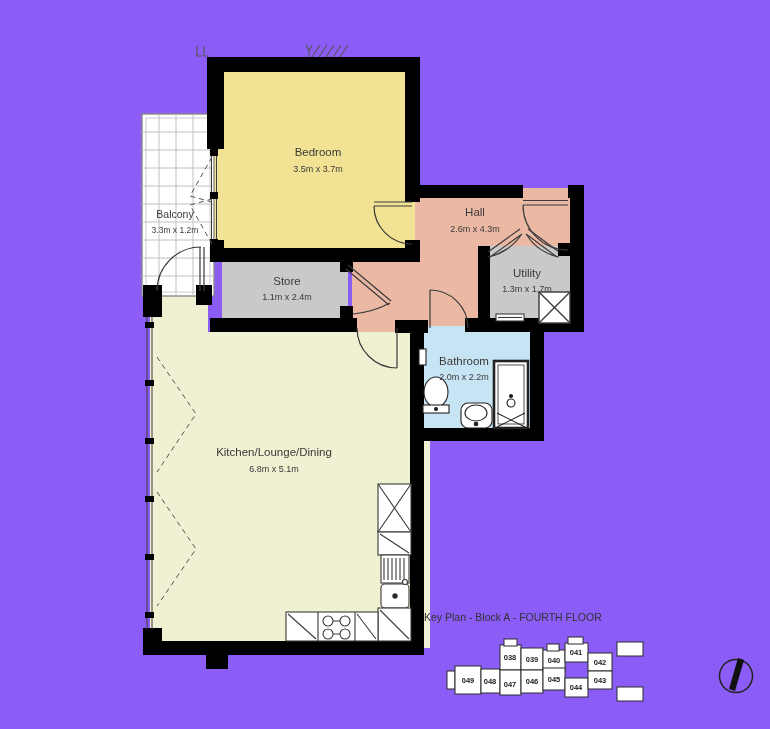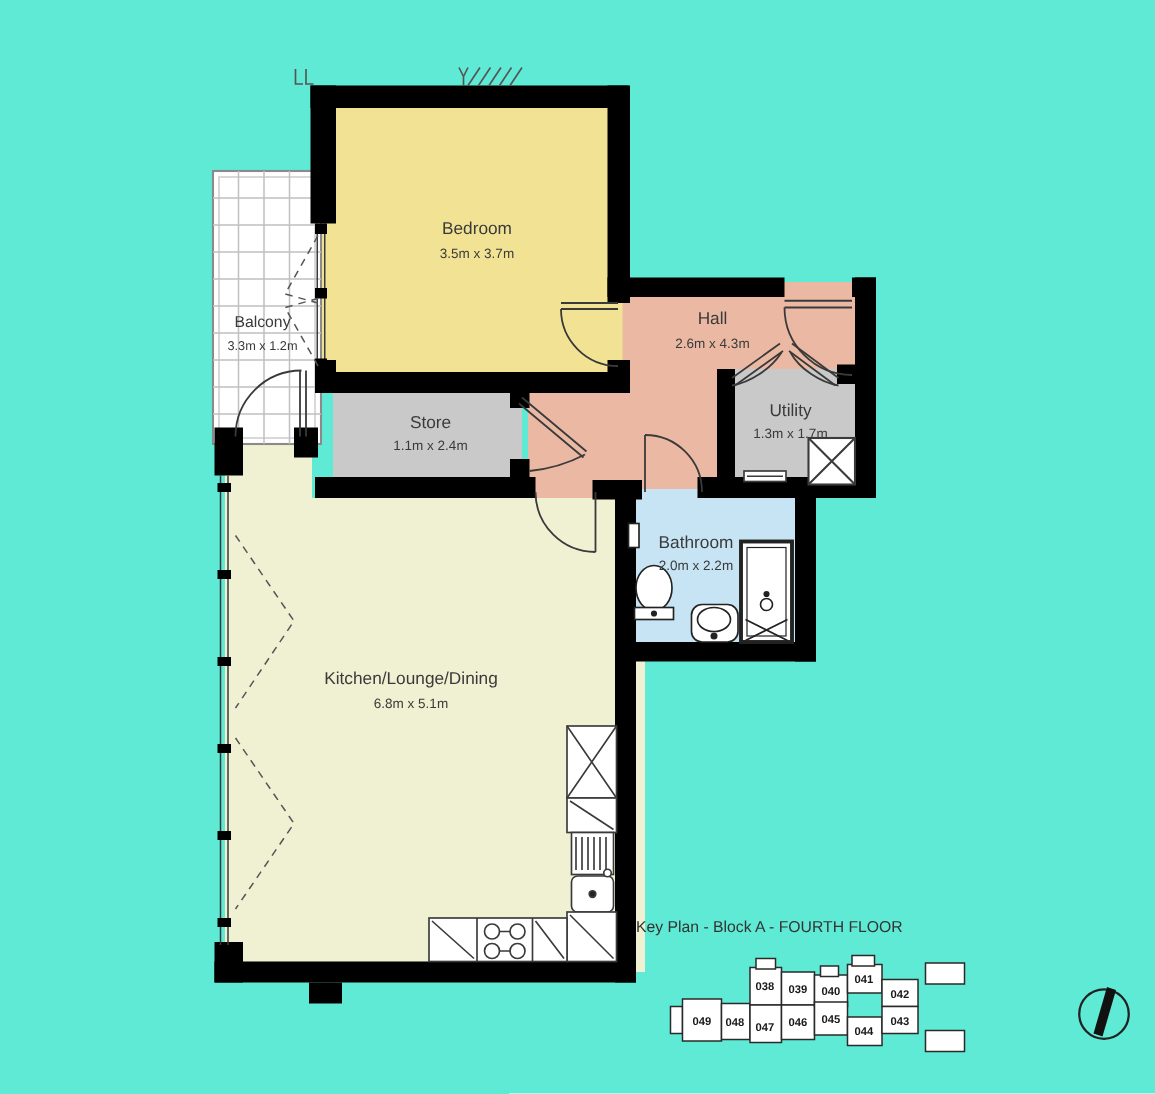--- a/index.html
+++ b/index.html
@@ -1,16 +1,16 @@
 <!DOCTYPE html>
 <html><head>
 <meta charset="utf-8">
 <style>
   html,body{margin:0;padding:0;background:#ffffff;}
-  .stage{position:relative;width:770px;height:729px;background:#5eead4;overflow:hidden;}
+  .stage{position:relative;width:770px;height:729px;background:#8b5cf6;overflow:hidden;}
   svg{position:absolute;left:0;top:0;}
   svg text{font-family:"Liberation Sans","DejaVu Sans",sans-serif;fill:#3a3a3a;}
   .room-name{font-size:11.5px;}
   .room-dims{font-size:9px;}
   .room-name.small{font-size:10.5px;}
   .room-dims.small{font-size:8.5px;}
   .keyplan-title{font-size:10.5px;fill:#333;}
   .unit-num{font-size:7.5px;font-weight:bold;fill:#1a1a1a;}
   .fixture{fill:#ffffff;stroke-width:1.1;}
 </style>

